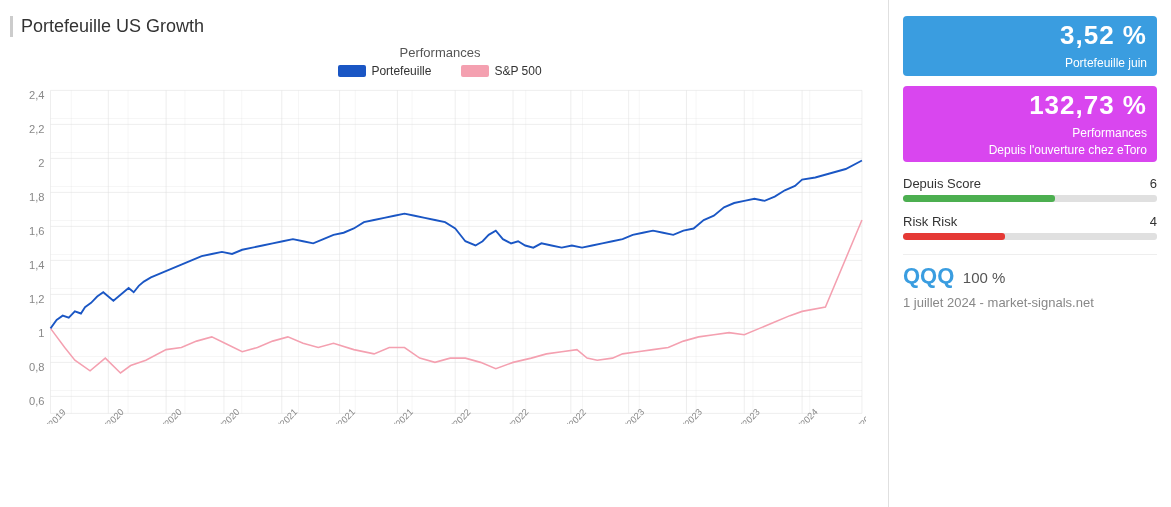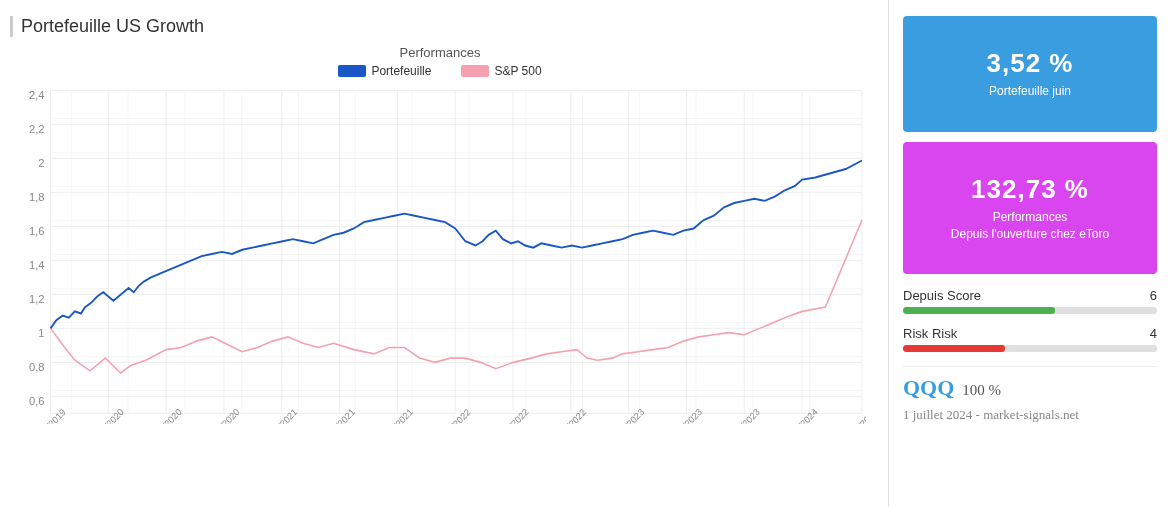--- a/index.html
+++ b/index.html
@@ -71,22 +71,22 @@
     
     .right-panel {
       width: 282px;
       display: flex;
       flex-direction: column;
       padding: 16px 14px;
       gap: 10px;
     }
     .perf-card {
       border-radius: 4px;
-      text-align: center;
-      padding: 32px 10px;
+      text-align: right;
+      padding: 4px 10px;
     }
     .perf-card.blue {
       background: #3a9de0;
       color: #fff;
     }
     .perf-card.gray {
       background: #d946ef;
       color: #fff;
     }
     .perf-card .big-num {
@@ -124,21 +124,20 @@
     }
     .score-bar-fill {
       height: 100%;
       border-radius: 3px;
     }
     .score-bar-fill.trend { background: #4caf50; }
     .score-bar-fill.risk { background: #e53935; }
     .qqq-section {
       border-top: 1px solid #eee;
       padding-top: 8px;
-      font-family: Liberation Serif, serif;
     }
     .qqq-label {
       font-size: 22px;
       font-weight: bold;
       color: #3a9de0;
     }
     .qqq-pct {
       font-size: 15px;
       color: #555;
       margin-left: 4px;

